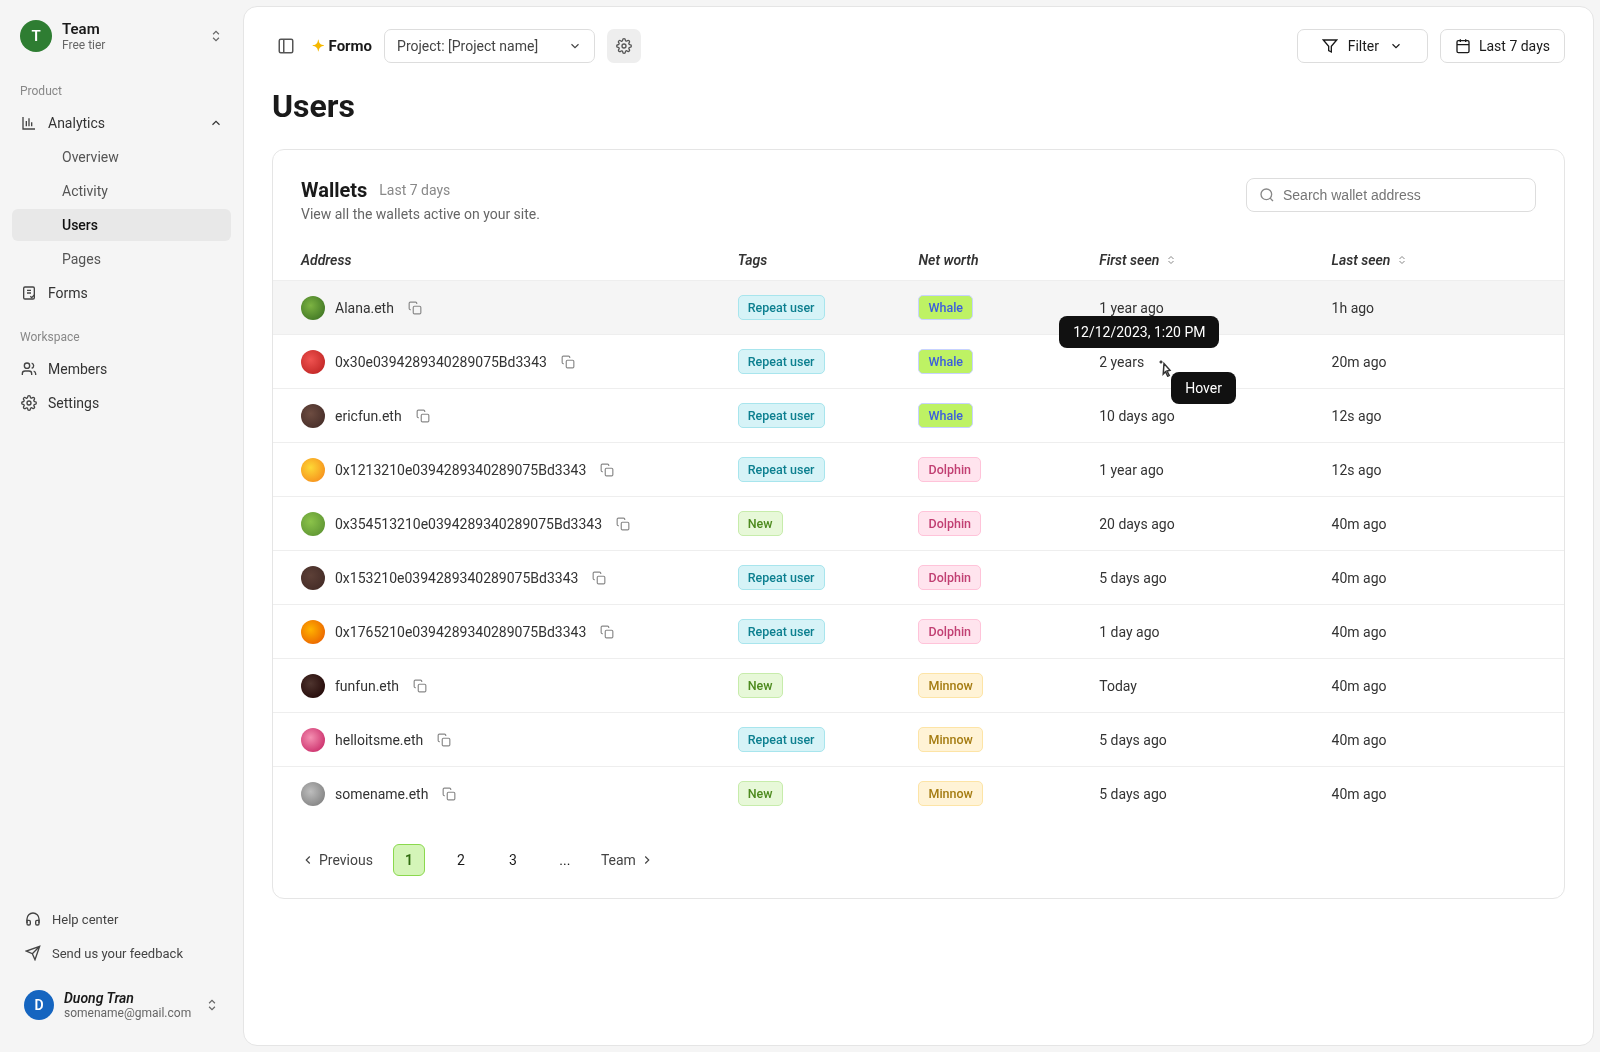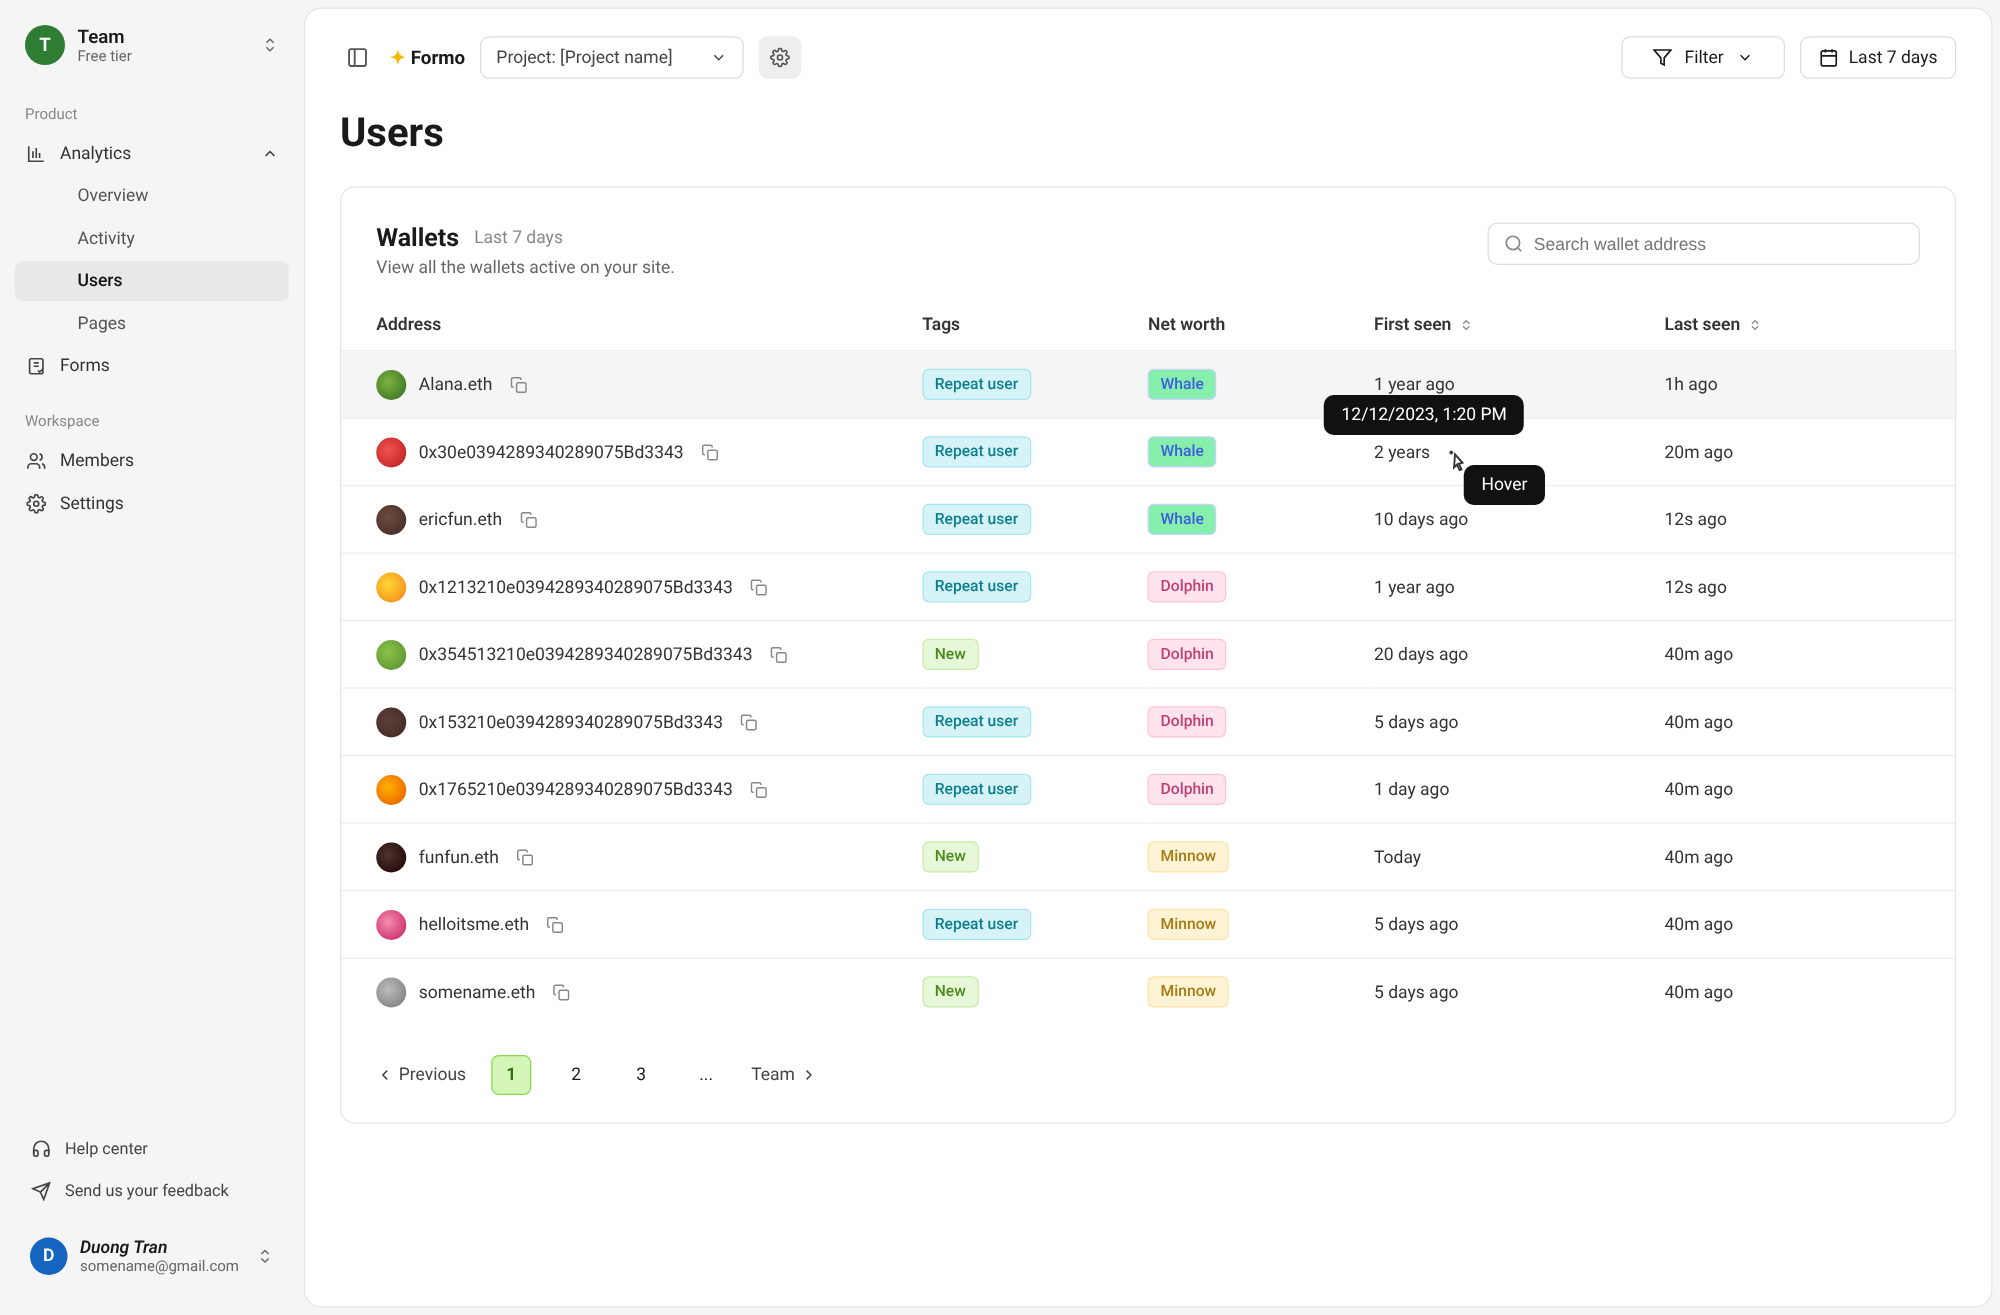--- a/index.html
+++ b/index.html
@@ -47,38 +47,38 @@
     
     .page-title { font-size: 32px; font-weight: 700; padding: 12px 28px 20px; }
     
     .card { border: 1px solid #e5e5e5; border-radius: 12px; margin: 4px 28px 28px; padding: 28px 0 22px; }
     .card-header { display: flex; align-items: flex-start; padding: 0 28px 18px; gap: 20px; }
     .card-hleft { flex: 1; }
     .card-title-row { display: flex; align-items: center; gap: 12px; margin-bottom: 4px; }
     .card-title { font-size: 20px; font-weight: 700; }
     .card-period { color: #888; font-size: 14px; }
     .card-desc { color: #666; font-size: 14px; }
-    .search-wrap { border: 1px solid #ddd; border-radius: 8px; padding: 8px 12px; display: flex; align-items: center; gap: 8px; width: 346px; }
+    .search-wrap { border: 1px solid #ddd; border-radius: 8px; padding: 8px 12px; display: flex; align-items: center; gap: 8px; width: 290px; }
     .search-input { border: none; outline: none; flex: 1; font-size: 14px; color: #444; }
     
     table { width: 100%; border-collapse: collapse; }
-    th { text-align: left; font-weight: 600; color: #333; padding: 12px 0; font-size: 14px; }
+    th { text-align: left; font-weight: 600; color: #333; padding: 12px 0; font-size: 14px; font-style: italic; }
     th:first-child, td:first-child { padding-left: 28px; }
     th:last-child, td:last-child { padding-right: 28px; }
     tbody tr { border-top: 1px solid #eee; }
     tbody tr.hovered { background: #f5f5f5; }
     td { padding: 14px 0; font-size: 14px; color: #333; }
     .addr-cell { display: flex; align-items: center; gap: 10px; }
     .addr-avatar { width: 24px; height: 24px; border-radius: 50%; }
     .copy-ic { color: #888; cursor: pointer; margin-left: 4px; }
     
     .tag { display: inline-block; padding: 4px 9px; border-radius: 5px; font-size: 12.5px; font-weight: 500; border: 1px solid; }
     .tag-repeat { background: #d6f3f7; border-color: #a8e5ed; color: #0c7f8f; }
     .tag-new { background: #e7f8d8; border-color: #c7ecab; color: #4d8a1e; }
-    .tag-whale { background: #86efac; border-color: #c7d2ff; color: #3b5dde; }
+    .tag-whale { background: #bef264; border-color: #c7d2ff; color: #3b5dde; }
     .tag-dolphin { background: #ffe4ee; border-color: #ffc3d9; color: #c13f72; }
     .tag-minnow { background: #fff3d6; border-color: #fde4a6; color: #a57c12; }
     
     .col-sort { display: inline-flex; align-items: center; gap: 6px; cursor: pointer; }
     .sort-ic { color: #888; }
     
     .firstseen-cell { position: relative; display: inline-block; }
     .tooltip { position: absolute; background: #111; color: #fff; padding: 8px 14px; border-radius: 8px; font-size: 14px; white-space: nowrap; z-index: 5; }
     .tooltip-date { top: -38px; left: -40px; }
     .tooltip-hover { top: 18px; left: 72px; }

